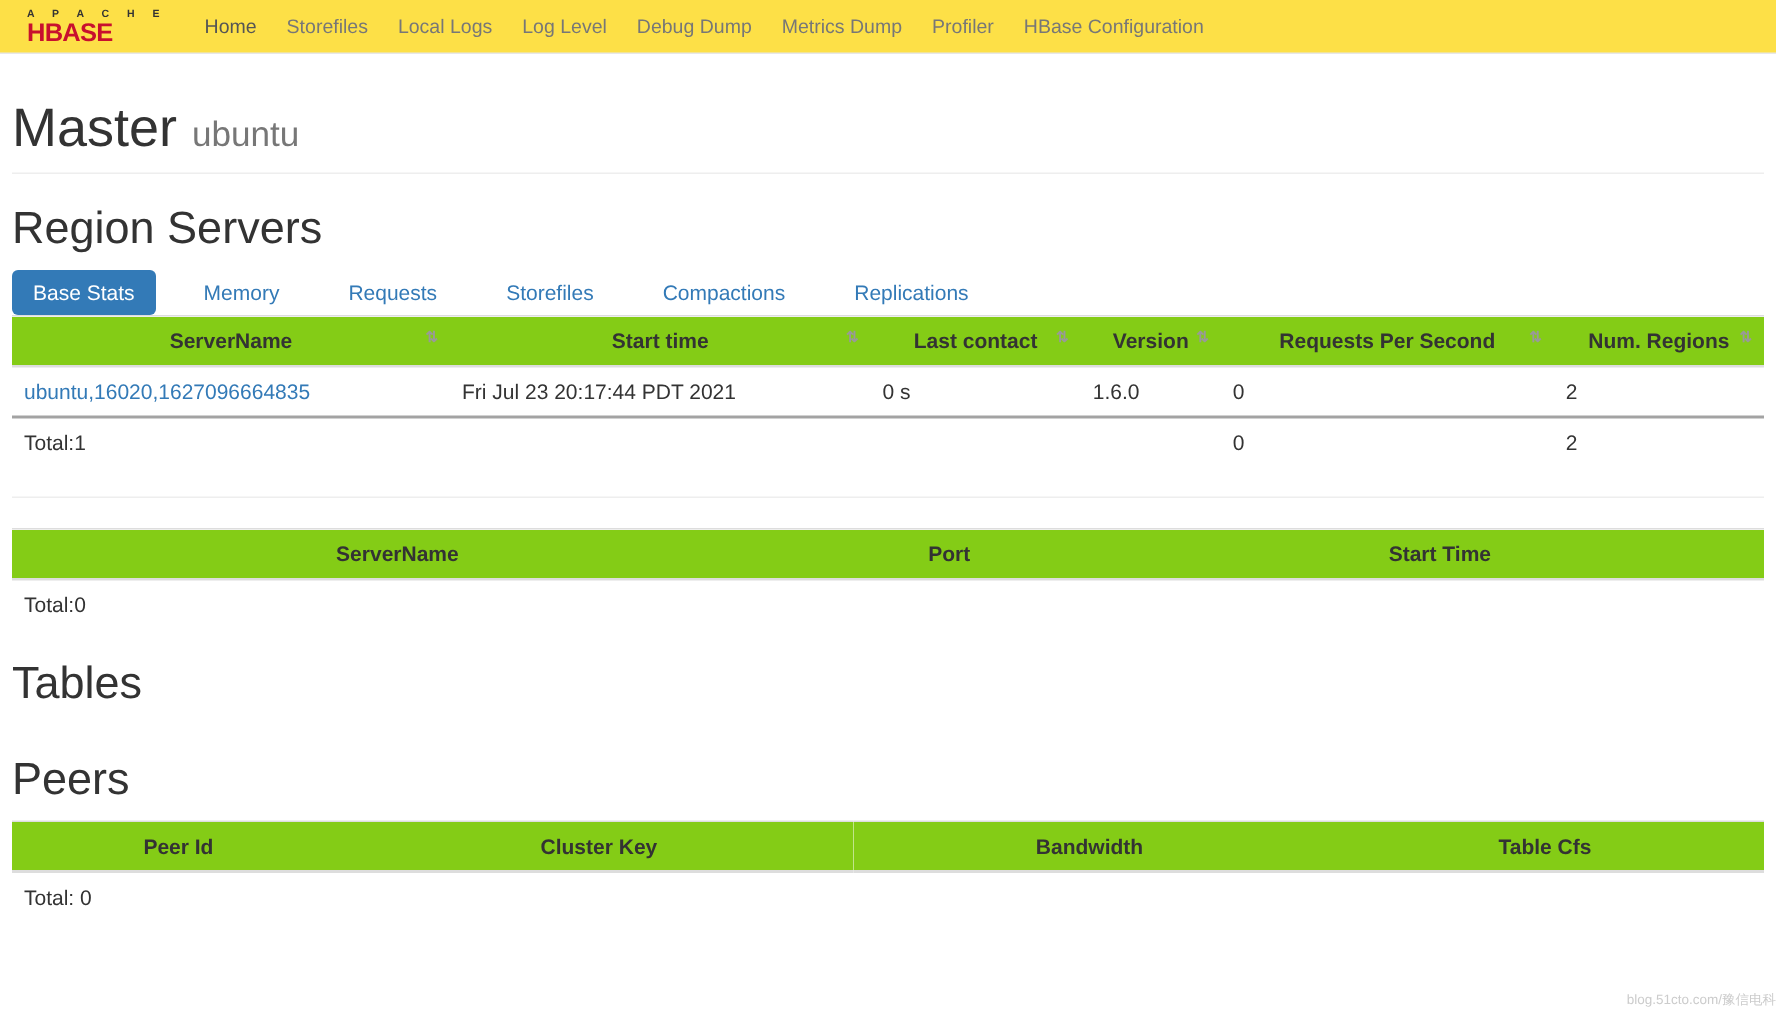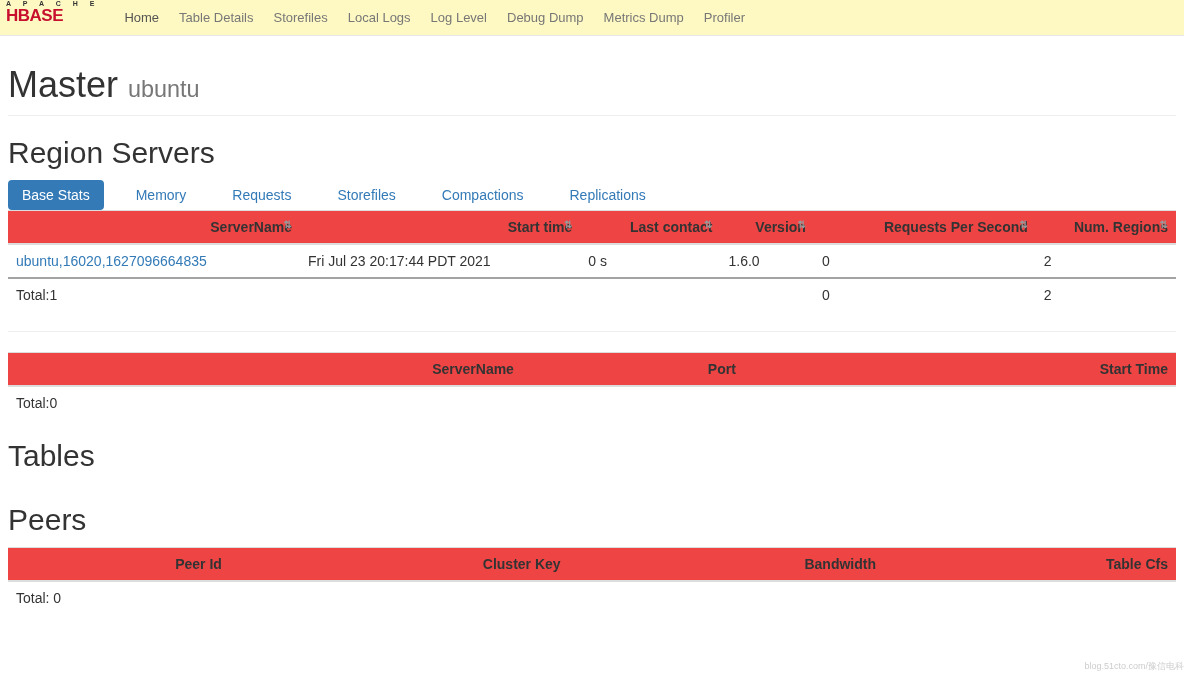--- a/index.html
+++ b/index.html
@@ -7,24 +7,25 @@
       margin: 0;
       padding: 0;
     }
     body {
       font-family: "Helvetica Neue", Helvetica, Arial, sans-serif;
       font-size: 14px;
       color: #333;
       background: #fff;
     }
     .navbar {
-      background: #fef9c3;
+      background: #fde047;
       border-bottom: 1px solid #e7e7e7;
-      padding: 0 6px;
-      display: flex;
+      padding: 0 18px;
+      display: flex;
+      align-items: center;
       height: 36px;
     }
     .logo {
       display: flex;
       flex-direction: column;
       margin-right: 15px;
       line-height: 1;
     }
     .logo-top {
       font-size: 7px;
@@ -94,25 +95,25 @@
     .nav-pills li.active a {
       background: #337ab7;
       color: #fff;
     }
     table {
       width: 100%;
       border-collapse: collapse;
       margin-bottom: 20px;
     }
     table th {
-      text-align: right;
+      text-align: center;
       padding: 8px;
       border-top: 1px solid #ddd;
       border-bottom: 2px solid #ddd;
-      background: #ef4444;
+      background: #84cc16;
       font-weight: bold;
       font-size: 14px;
       position: relative;
     }
     table th.sortable::after {
       content: "⇅";
       position: absolute;
       right: 8px;
       color: #999;
       font-size: 10px;
@@ -146,39 +147,39 @@
 <nav class="navbar">
   <div class="logo">
     <span class="logo-top">A P A C H E</span>
     <span class="logo-bottom">HBASE</span>
   </div>
   <ul class="nav-links">
     <li class="active">
         <a href="#">Home</a>
       </li>
     <li>
-        <a href="#">Table Details</a>
-      </li>
-    <li>
         <a href="#">Storefiles</a>
       </li>
     <li>
         <a href="#">Local Logs</a>
       </li>
     <li>
         <a href="#">Log Level</a>
       </li>
     <li>
         <a href="#">Debug Dump</a>
       </li>
     <li>
         <a href="#">Metrics Dump</a>
       </li>
     <li>
         <a href="#">Profiler</a>
+      </li>
+    <li>
+        <a href="#">HBase Configuration</a>
       </li>
   </ul>
 </nav>
 
 <div class="container">
 
   <div class="page-header">
     <h1>
       <span>Master</span>
       <small>ubuntu</small>

